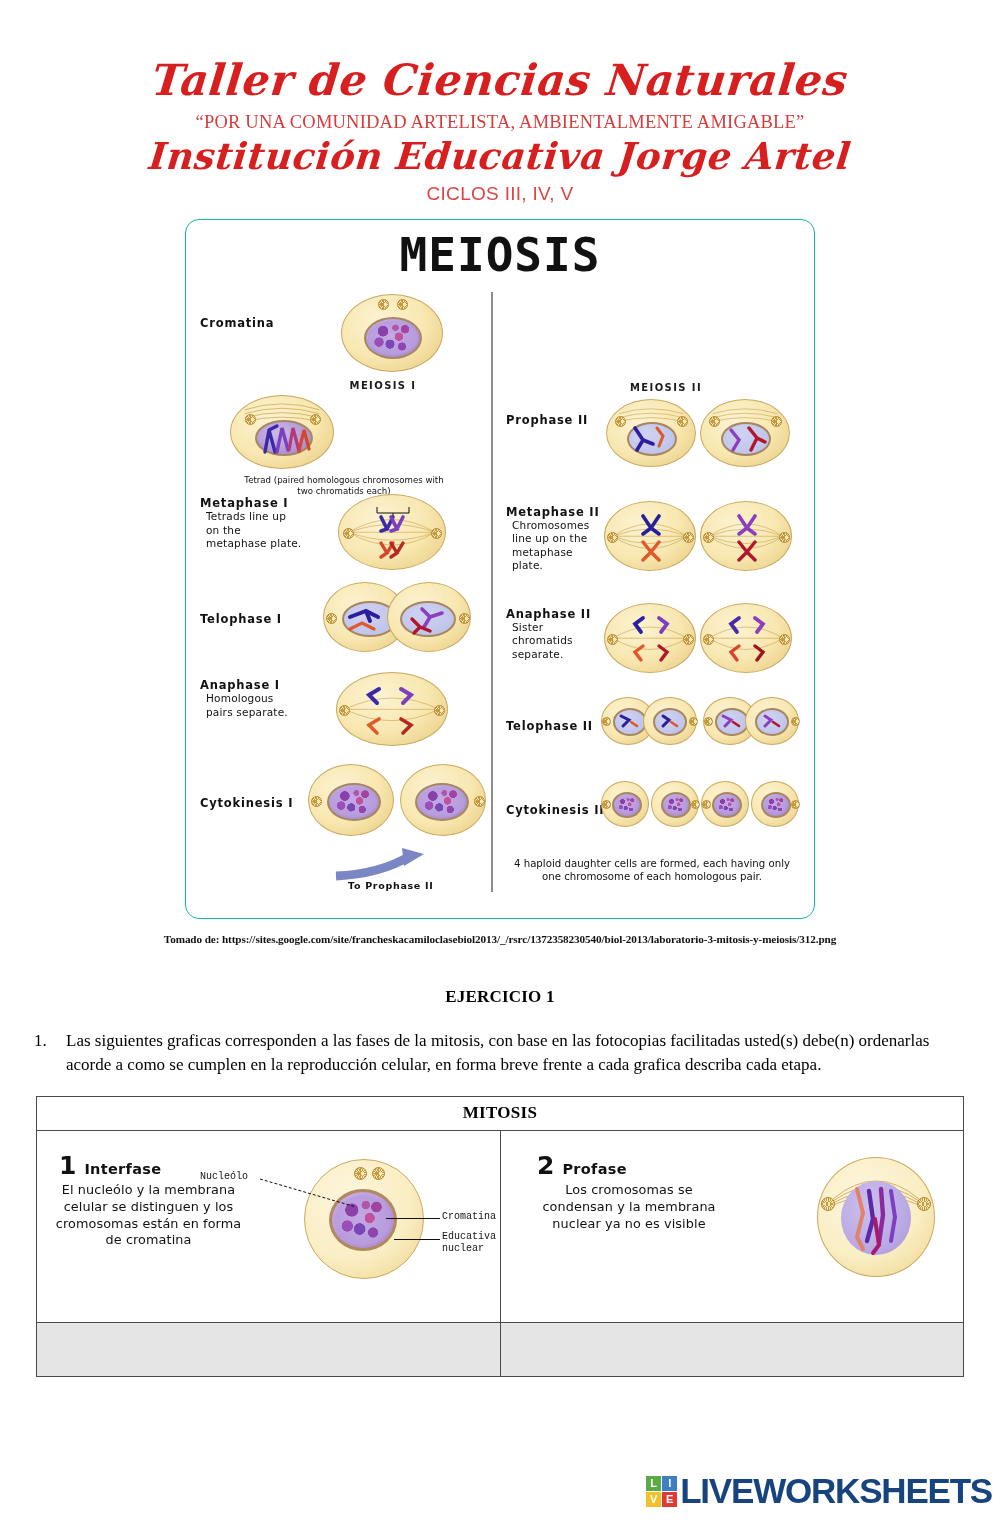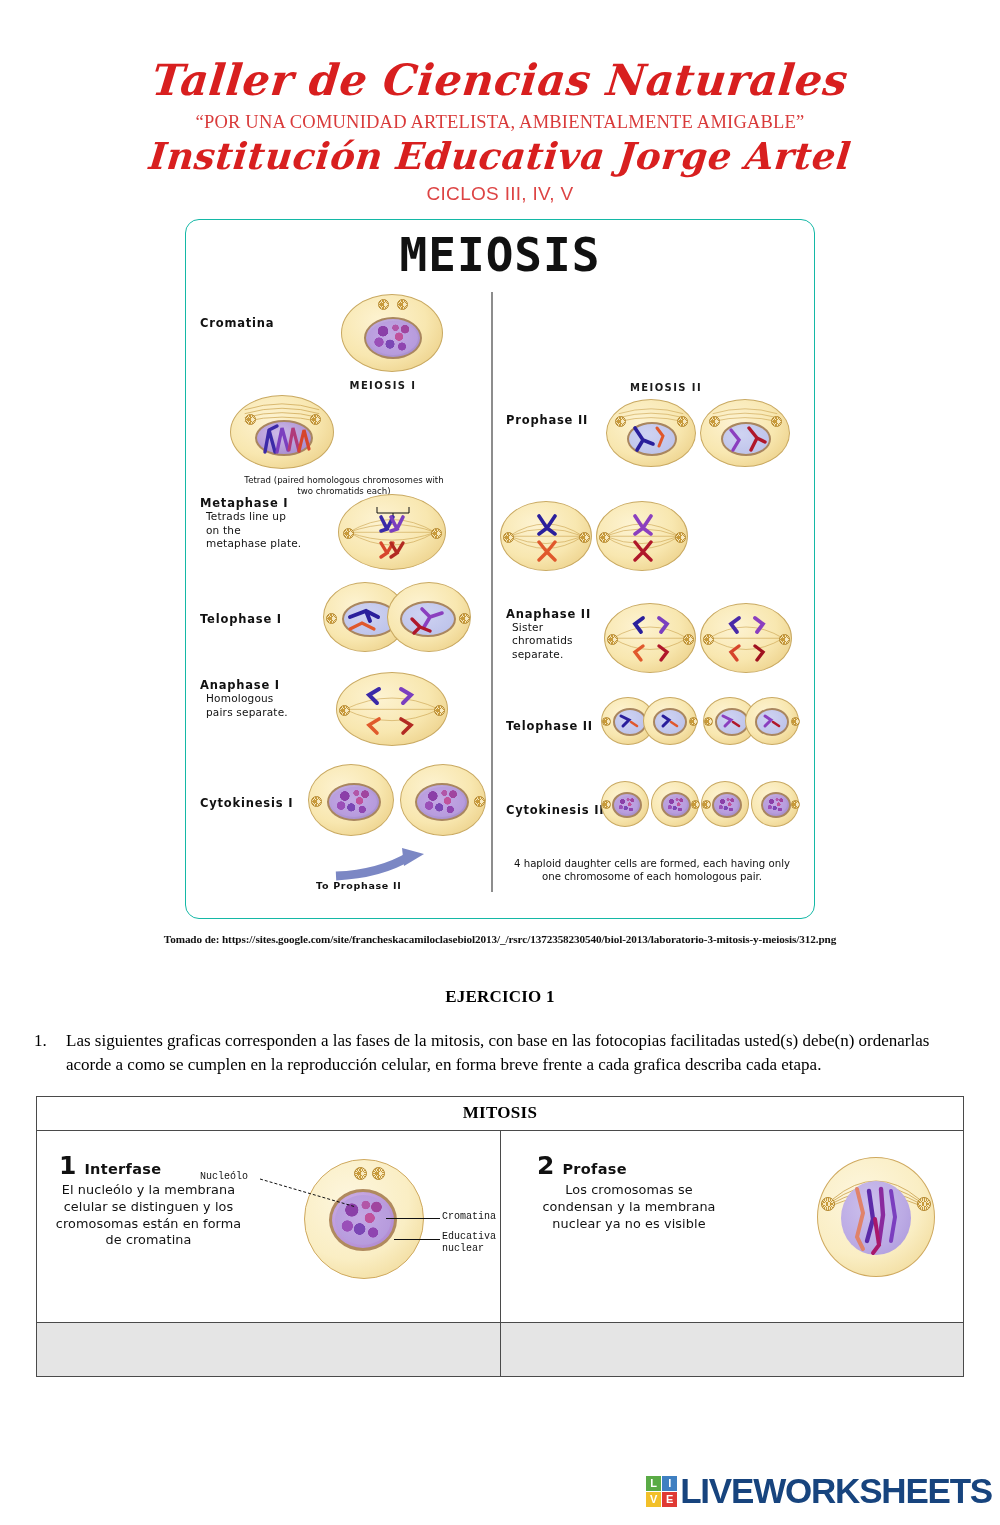--- a/index.html
+++ b/index.html
@@ -485,21 +485,21 @@
             </div>
           </div>
         </div>
       </div>
 
       <div style="position:relative;height:54px;">
         <svg style="position:absolute;left:140px;top:0;" width="120" height="36" viewBox="0 0 120 36">
           <path d="M4 28 Q48 26 78 8" stroke="#7b87c4" stroke-width="9" fill="none" stroke-linecap="butt"></path>
           <path d="M70 0 L92 6 L72 18 Z" fill="#7b87c4"></path>
         </svg>
-        <div class="to-prophase" style="position:absolute;left:124px;top:32px;">To Prophase II</div>
+        <div class="to-prophase" style="position:absolute;left:156px;top:32px;">To Prophase II</div>
       </div>
     </div>
 
     <div class="mcol mcol-right">
 
       <div class="section-tag" style="margin-top:90px;margin-left:70px;width:200px;">MEIOSIS II</div>
 
       <div class="stage" style="height:84px;margin-top:6px;">
         <div class="stage-text" style="width:104px;padding-left:10px;padding-top:14px;">
           <div class="stage-name">Prophase II</div>
@@ -534,20 +534,24 @@
             <div class="nucleus" style="left:20px;top:22px;width:50px;height:34px;background:radial-gradient(ellipse at 40% 35%,#cfd3f2 0%,#b9bfe8 100%);"></div>
             <svg style="position:absolute;left:22px;top:22px;" width="48" height="34" viewBox="0 0 48 34">
               <path d="M8 8 L16 18 L10 28" stroke="#8b3fbf" stroke-width="3.4" fill="none" stroke-linecap="round"></path>
               <path d="M26 6 L34 16 L28 28 M34 16 L42 20" stroke="#b0172a" stroke-width="3.4" fill="none" stroke-linecap="round"></path>
             </svg>
           </div>
         </div>
       </div>
 
       <div class="stage" style="height:92px;margin-top:18px;">
+        <div class="stage-text" style="width:104px;padding-left:10px;padding-top:4px;">
+          <div class="stage-name">Metaphase II</div>
+          <div class="stage-desc">Chromosomes line up on the metaphase plate.</div>
+        </div>
         <div class="cells-row" style="width:196px;gap:4px;">
           <div class="cell" style="width:92px;height:70px;">
             <svg class="spindle" viewBox="0 0 92 70">
               <g stroke="#c9a04a" stroke-width="0.6" fill="none">
                 <path d="M8 35 Q46 10 84 35"></path>
                   <path d="M8 35 Q46 20 84 35"></path>
                   <path d="M8 35 L84 35"></path>
                 <path d="M8 35 Q46 50 84 35"></path>
                   <path d="M8 35 Q46 60 84 35"></path>
               </g>

